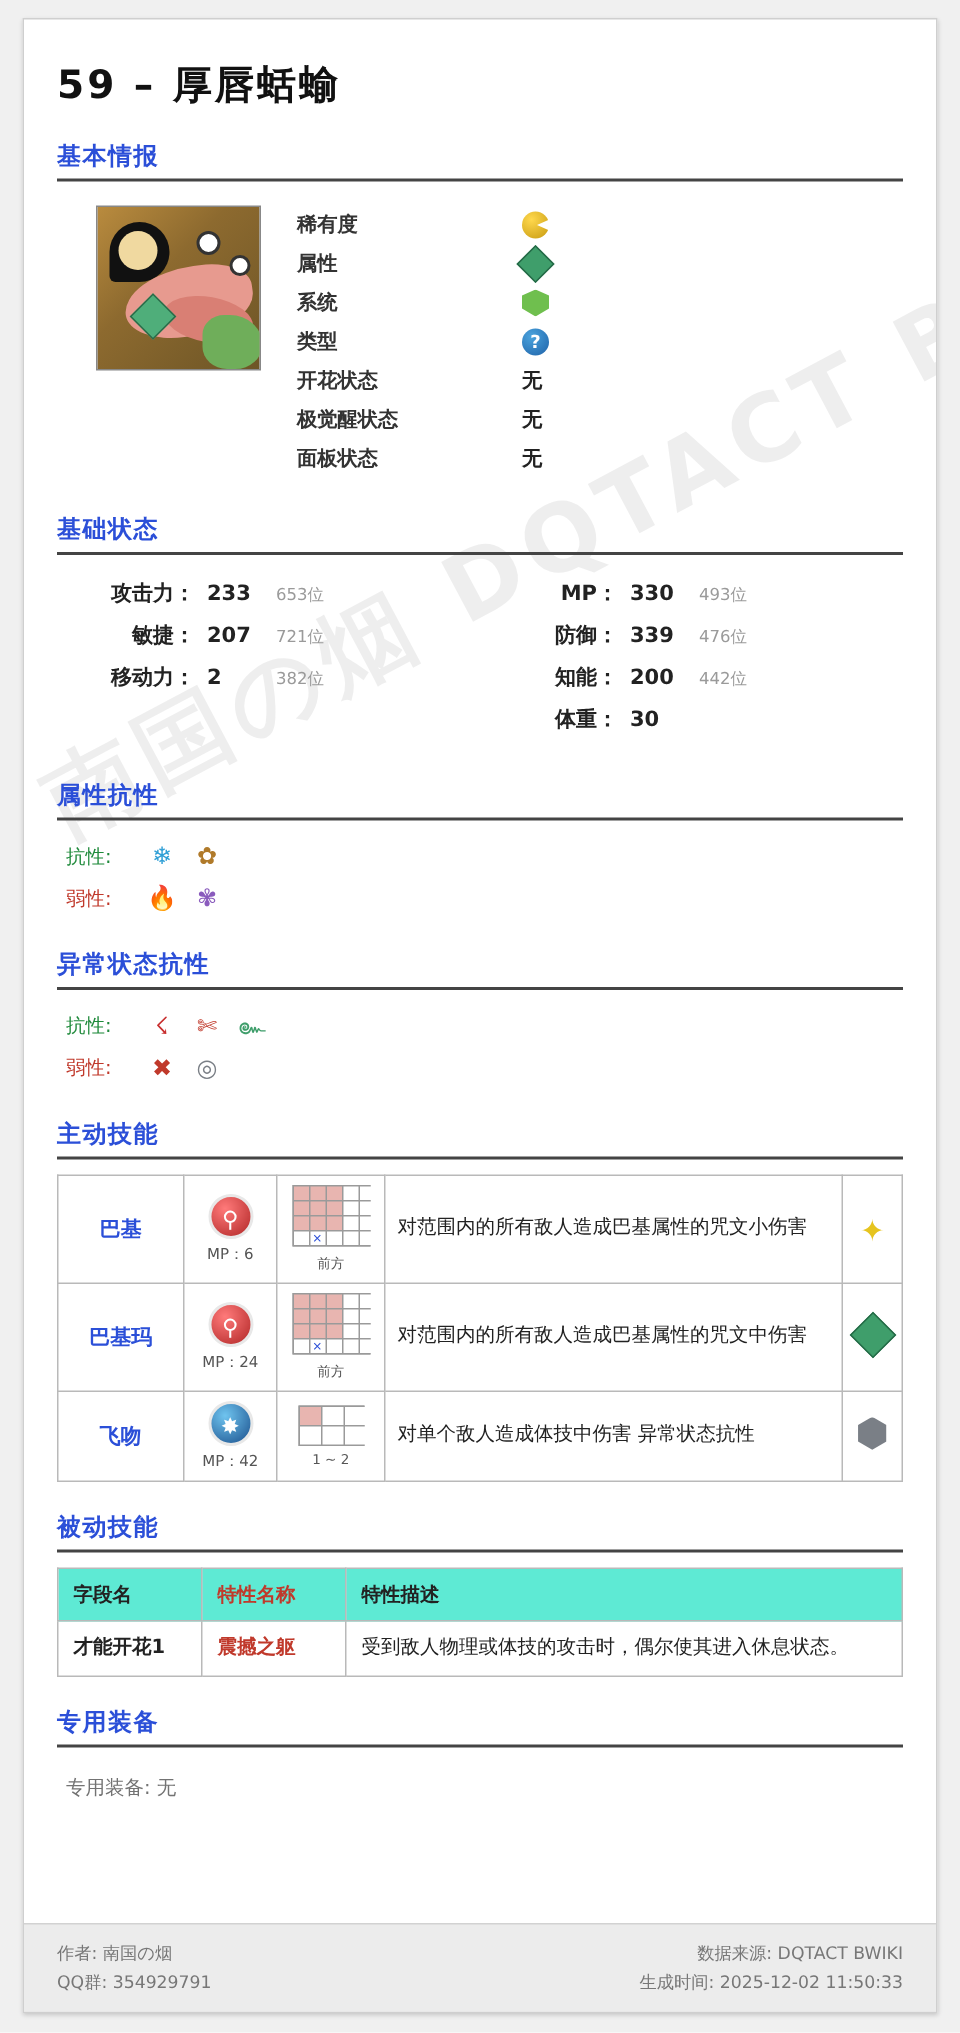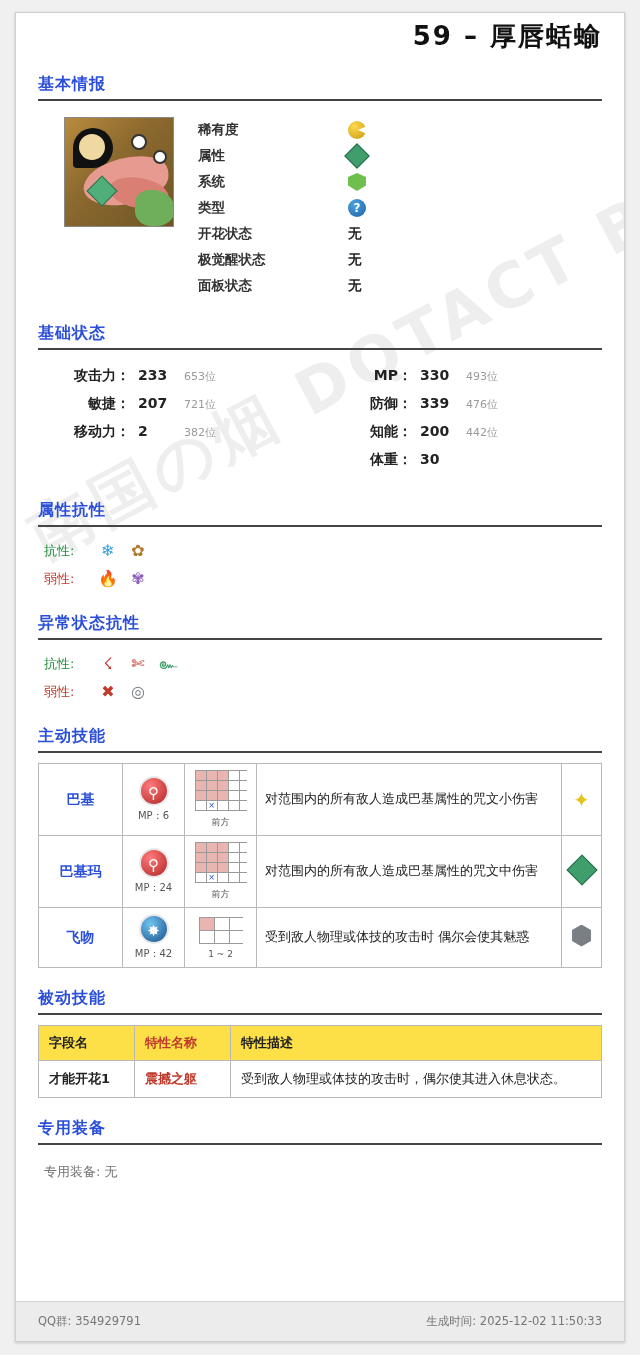--- a/index.html
+++ b/index.html
@@ -31,25 +31,25 @@
     transform: rotate(-28deg);
     letter-spacing: 6px;
     pointer-events: none;
     white-space: nowrap;
     font-family: "DejaVu Sans", "Liberation Sans", sans-serif;
     z-index: 0;
   }
   .content { position: relative; z-index: 2; padding: 0 22px; }
 
   .title {
-    text-align: right;
+    text-align: left;
     font-size: 26px;
     font-weight: bold;
     letter-spacing: 2px;
-    padding-top: 6px;
+    padding-top: 26px;
     color: #111;
   }
   .subtitle {
     text-align: center;
     font-size: 12px;
     color: #777;
     margin-top: 6px;
     letter-spacing: 1px;
   }
 
@@ -128,21 +128,21 @@
   .sk-desc { font-size:13px; line-height:1.45; }
   .sk-tag-cell { width:40px; text-align:center; }
   .tag { display:inline-block; width:22px; height:22px; }
   .tag.star { color:#e6c41f; font-size:20px; line-height:22px; }
   .tag.gem { background:#3f9e6b; transform:rotate(45deg); border:1px solid #256a47; }
   .tag.hex { background:#7a7f86; clip-path: polygon(50% 0,93% 25%,93% 75%,50% 100%,7% 75%,7% 25%); }
 
   
   table.passive { width:100%; border-collapse: collapse; }
   table.passive th {
-    background:#fde047; border:1px solid #b9b9b9; font-size:13px;
+    background:#5eead4; border:1px solid #b9b9b9; font-size:13px;
     padding:8px 10px; text-align:left; font-weight:bold;
   }
   table.passive td { border:1px solid #b9b9b9; padding:8px 10px; font-size:13px; vertical-align:top; line-height:1.5; }
   .p-field { width:96px; font-weight:bold; }
   .p-name { width:96px; color:#c0392b; font-weight:bold; }
 
   
   .equip-line { font-size:13px; color:#737373; padding:8px 0 2px 6px; }
 
   
@@ -375,21 +375,21 @@
           <div class="grid g1">
             <div class="cell on"></div>
                 <div class="cell"></div>
                 <div class="cell"></div>
             <div class="cell"></div>
                 <div class="cell"></div>
                 <div class="cell"></div>
           </div>
           <div class="grid-cap">1 ~ 2</div>
         </td>
-        <td class="sk-desc">受到敌人物理或体技的攻击时 偶尔会使其魅惑</td>
+        <td class="sk-desc">对单个敌人造成体技中伤害 异常状态抗性</td>
         <td class="sk-tag-cell"><span class="tag hex"></span></td>
       </tr>
     </tbody>
       </table>
 
     <div class="section-head">被动技能</div>
     <div class="rule"></div>
 
     <table class="passive">
       <tbody>
@@ -407,18 +407,22 @@
       </table>
 
     <div class="section-head">专用装备</div>
     <div class="rule"></div>
     <div class="equip-line">专用装备: 无</div>
 
   </div>
 
   <div class="footer">
     <div class="fr">
+      <span>作者: 南国の烟</span>
+      <span>数据来源: DQTACT BWIKI</span>
+    </div>
+    <div class="fr">
       <span>QQ群: 354929791</span>
       <span>生成时间: 2025-12-02 11:50:33</span>
     </div>
   </div>
 
 </div>
 
 </body></html>

